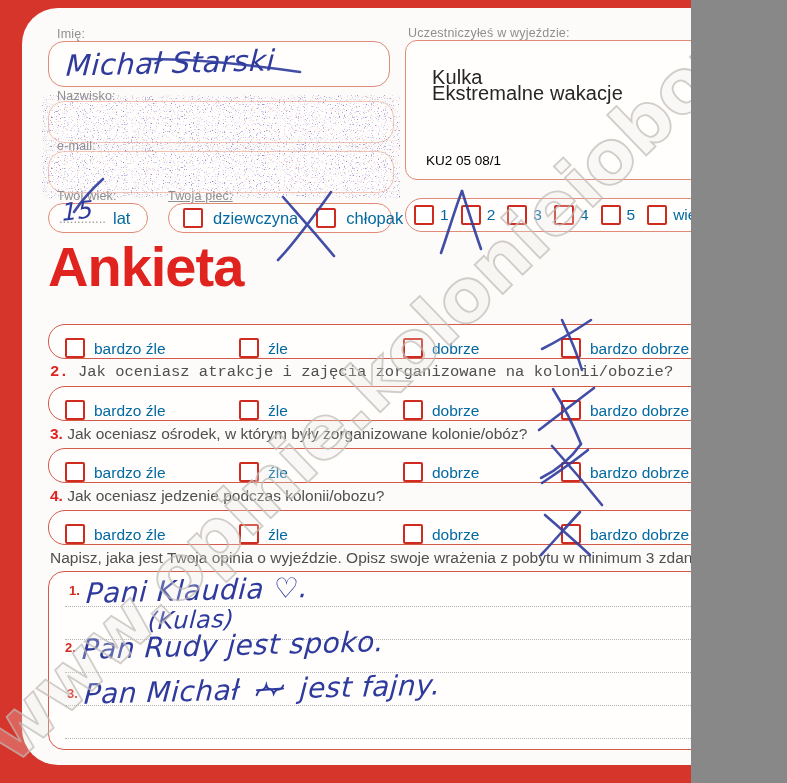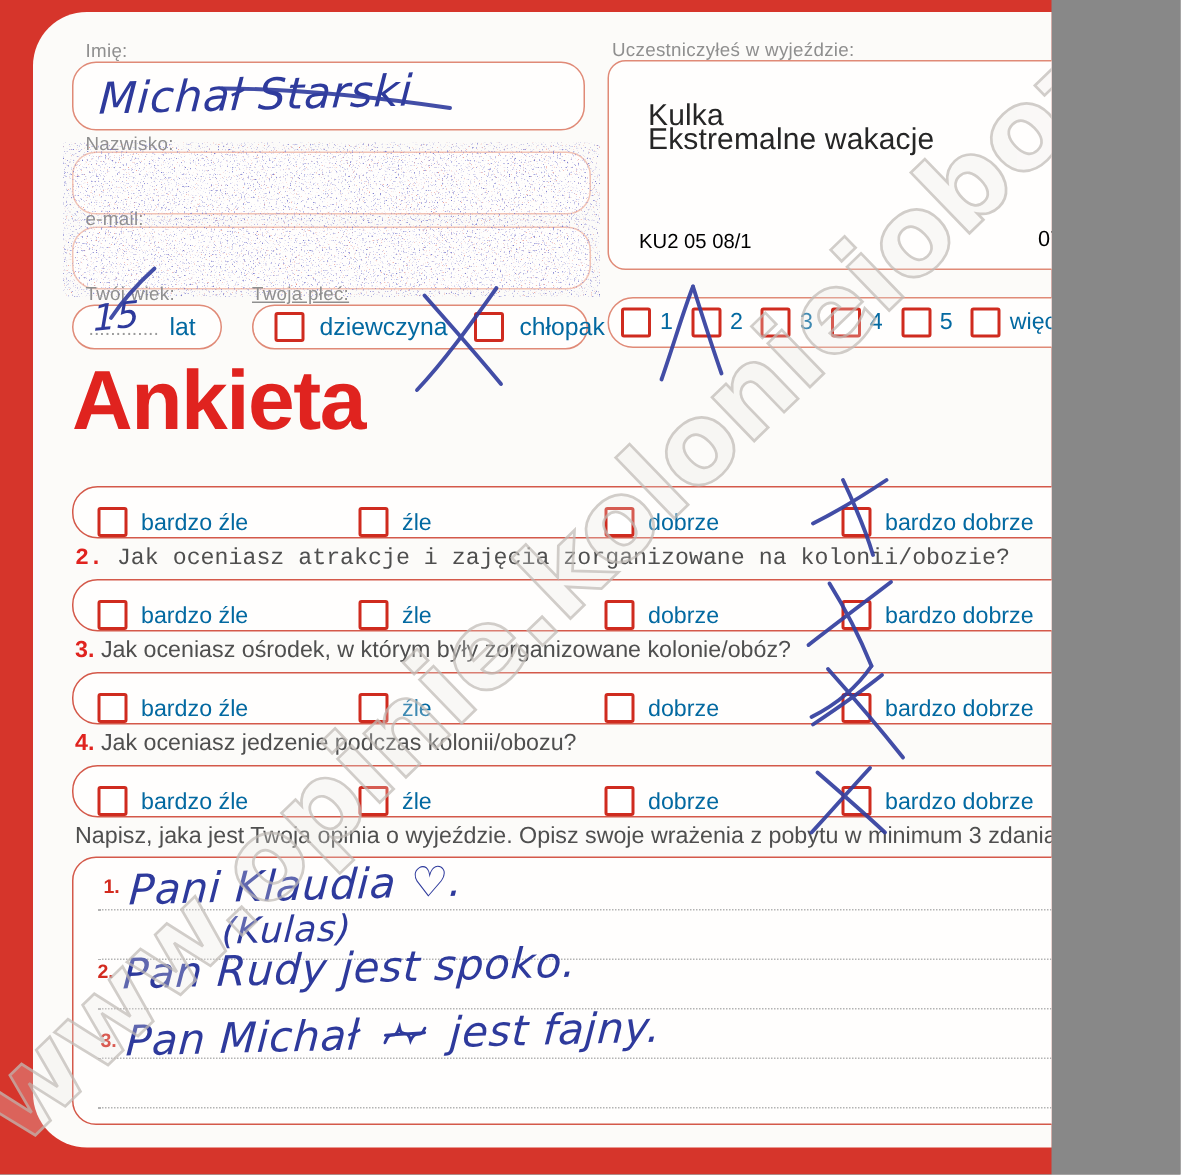--- a/index.html
+++ b/index.html
@@ -1,20 +1,19 @@
 <!DOCTYPE html>
 <html><head>
 <meta charset="utf-8">
 <style>
   html,body{margin:0;padding:0;background:#888;}
   .canvas{
     position:relative; width:691px; height:783px; overflow:hidden;
     background:#d6352b;
     font-family:"Liberation Sans", sans-serif;
-    padding-left:10px;
   }
   .sheet{
     position:absolute; left:22px; top:8px; width:750px; height:757px;
     background:#fcfbf9; border-radius:36px;
   }
   .lbl{position:absolute; font-size:12.5px; color:#8f8f8f; letter-spacing:.2px; white-space:nowrap;}
   .fbox{position:absolute; border:1.4px solid #e08a77; border-radius:16px; background:#fffefd;}
   .fbox.faint{border-color:#f2c4b6;}
   .cb{display:inline-block; width:16px; height:16px; border:2.4px solid #cf2b1f; border-radius:2px; background:#fff; flex:none;}
   .optlbl{font-size:15.5px; color:#0369a1; white-space:nowrap;}

